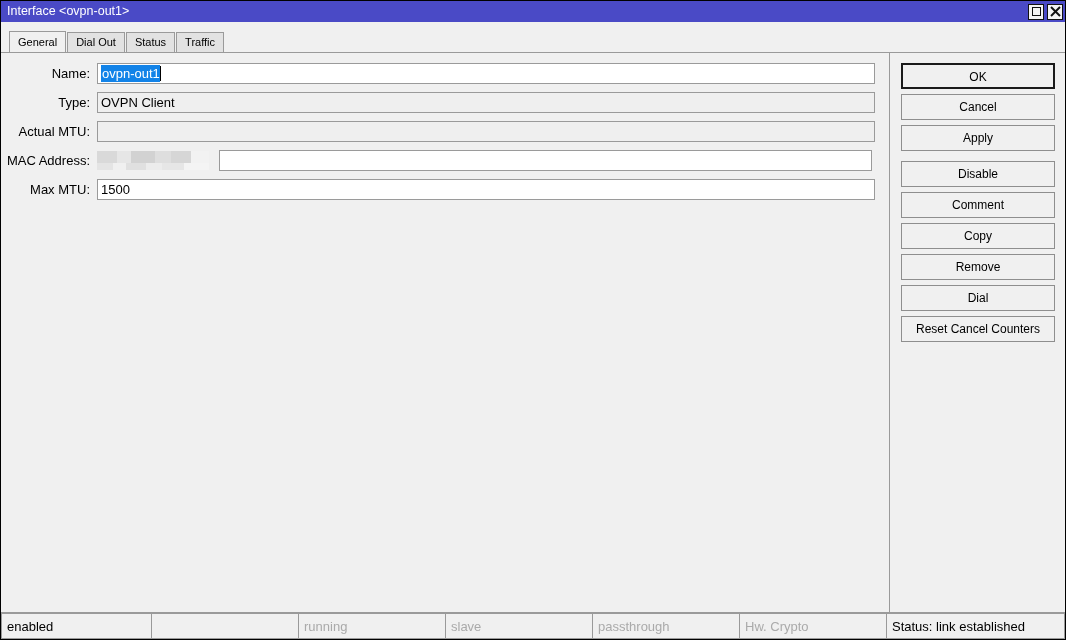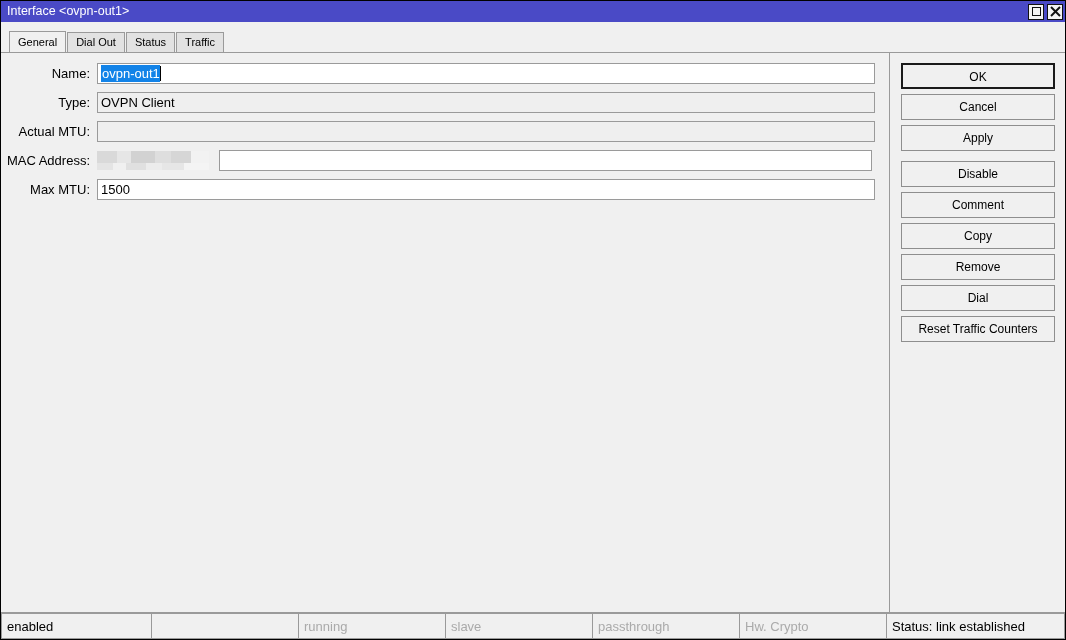--- a/index.html
+++ b/index.html
@@ -348,21 +348,21 @@
 
     <div class="button-col">
       <div class="dlg-btn default">OK</div>
       <div class="dlg-btn">Cancel</div>
       <div class="dlg-btn">Apply</div>
       <div class="dlg-btn group-start">Disable</div>
       <div class="dlg-btn">Comment</div>
       <div class="dlg-btn">Copy</div>
       <div class="dlg-btn">Remove</div>
       <div class="dlg-btn">Dial</div>
-      <div class="dlg-btn">Reset Traffic Counters</div>
+      <div class="dlg-btn">Reset Cancel Counters</div>
     </div>
 
   </div>
 
   <div class="statusbar">
     <div class="status-cell w-sm on">enabled</div>
     <div class="status-cell w-md on"></div>
     <div class="status-cell w-md dim">running</div>
     <div class="status-cell w-md dim">slave</div>
     <div class="status-cell w-md dim">passthrough</div>

